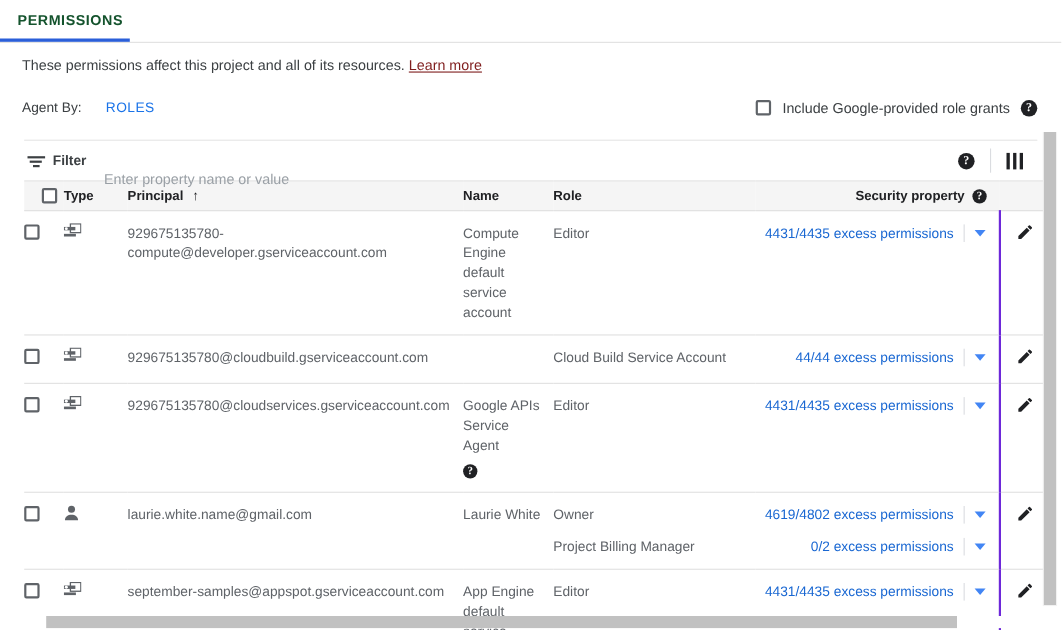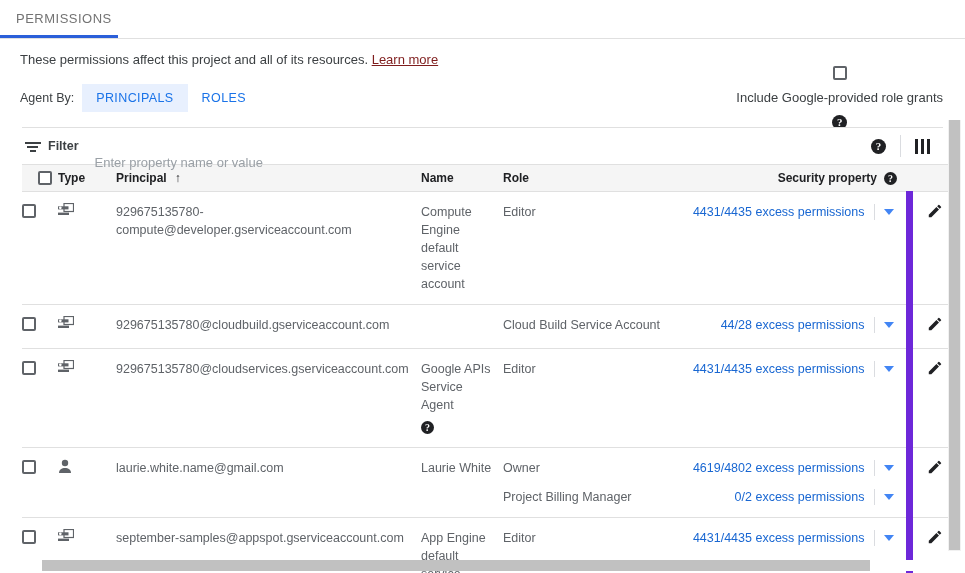--- a/index.html
+++ b/index.html
@@ -29,21 +29,21 @@
   .tab {
     font-size: 13px;
     letter-spacing: .5px;
     font-weight: 500;
     padding: 0 16px;
     height: 38px;
     line-height: 38px;
     cursor: pointer;
     white-space: nowrap;
   }
-  .tab.active { color: #737373; }
+  .tab.active { color: #14532d; font-weight: bold; }
   .tab.inactive { color: #5f6368; }
   .tab-underline {
     position: absolute;
     left: 0;
     bottom: 0;
     width: 118px;
     height: 3px;
     background: #2b5fd9;
   }
 
@@ -79,21 +79,20 @@
     color: #1a73e8;
     padding: 7px 14px;
     cursor: pointer;
   }
   .toggle-btn.selected { background: #e8f0fe; }
   .spacer { flex: 1; }
   .gp-check {
     display: flex;
     align-items: center;
     gap: 10px;
-    flex-direction: column;
   }
   .cb {
     width: 14px;
     height: 14px;
     border: 2px solid #5f6368;
     border-radius: 2px;
     box-sizing: border-box;
     display: inline-block;
     background: #fff;
     cursor: pointer;
@@ -236,21 +235,21 @@
   }
   .ins-sep { width: 1px; height: 16px; background: #dadce0; margin: 0 9px; }
   .caret {
     width: 0; height: 0;
     border-left: 5px solid transparent;
     border-right: 5px solid transparent;
     border-top: 6px solid #4285f4;
     margin-right: 12px;
     cursor: pointer;
   }
-  td.c-ins { border-right: 7px solid #6d28d9; }
+  td.c-ins { border-right: 2px solid #6d28d9; }
   .pencil { margin-left: 14px; cursor: pointer; display:inline-block; }
 
   
   .vscroll {
     position: absolute;
     top: 120px; right: 4px; bottom: 22px;
     width: 13px;
     background: #f1f1f1;
   }
   .vscroll .thumb {
@@ -275,21 +274,20 @@
   <div class="tab-underline"></div>
 </div>
 
 <div class="desc">
   <span>These permissions affect this project and all of its resources.</span>
   <a href="#">Learn more</a>
 </div>
 
 <div class="viewby-row">
   <span class="viewby-label">Agent By:</span>
-  <span class="toggle-btn selected">PRINCIPALS</span>
   <span class="toggle-btn">ROLES</span>
   <span class="spacer"></span>
   <span class="gp-check">
     <span class="cb"></span>
     <span class="gp-label">Include Google-provided role grants</span>
     <span class="help-icon">?</span>
   </span>
 </div>
 
 <div class="card">
@@ -393,21 +391,21 @@
             <div class="principal-text">929675135780@cloudbuild.gserviceaccount.com</div>
           </td>
           <td>
             <div class="name-text"></div>
           </td>
           <td>
             <div class="role-line">Cloud Build Service Account</div>
           </td>
           <td class="c-ins ins-cell">
             <div class="ins-line">
-              <span class="ins-link">44/28 excess permissions</span>
+              <span class="ins-link">44/44 excess permissions</span>
               <span class="ins-sep"></span>
               <span class="caret"></span>
             </div>
           </td>
           <td><span class="pencil"><svg width="16" height="16" viewBox="0 0 18 18" xmlns="http://www.w3.org/2000/svg">
                 <path d="M2 13.1V16h2.9l8.6-8.6-2.9-2.9L2 13.1zM15.8 5.2c.3-.3.3-.8 0-1.1l-1.9-1.9a.8.8 0 0 0-1.1 0l-1.4 1.4 2.9 2.9 1.5-1.3z" fill="#202124"></path>
               </svg></span></td>
         </tr>
         <tr>
           <td class="c-cb"><span class="cb row-cb"></span></td>

